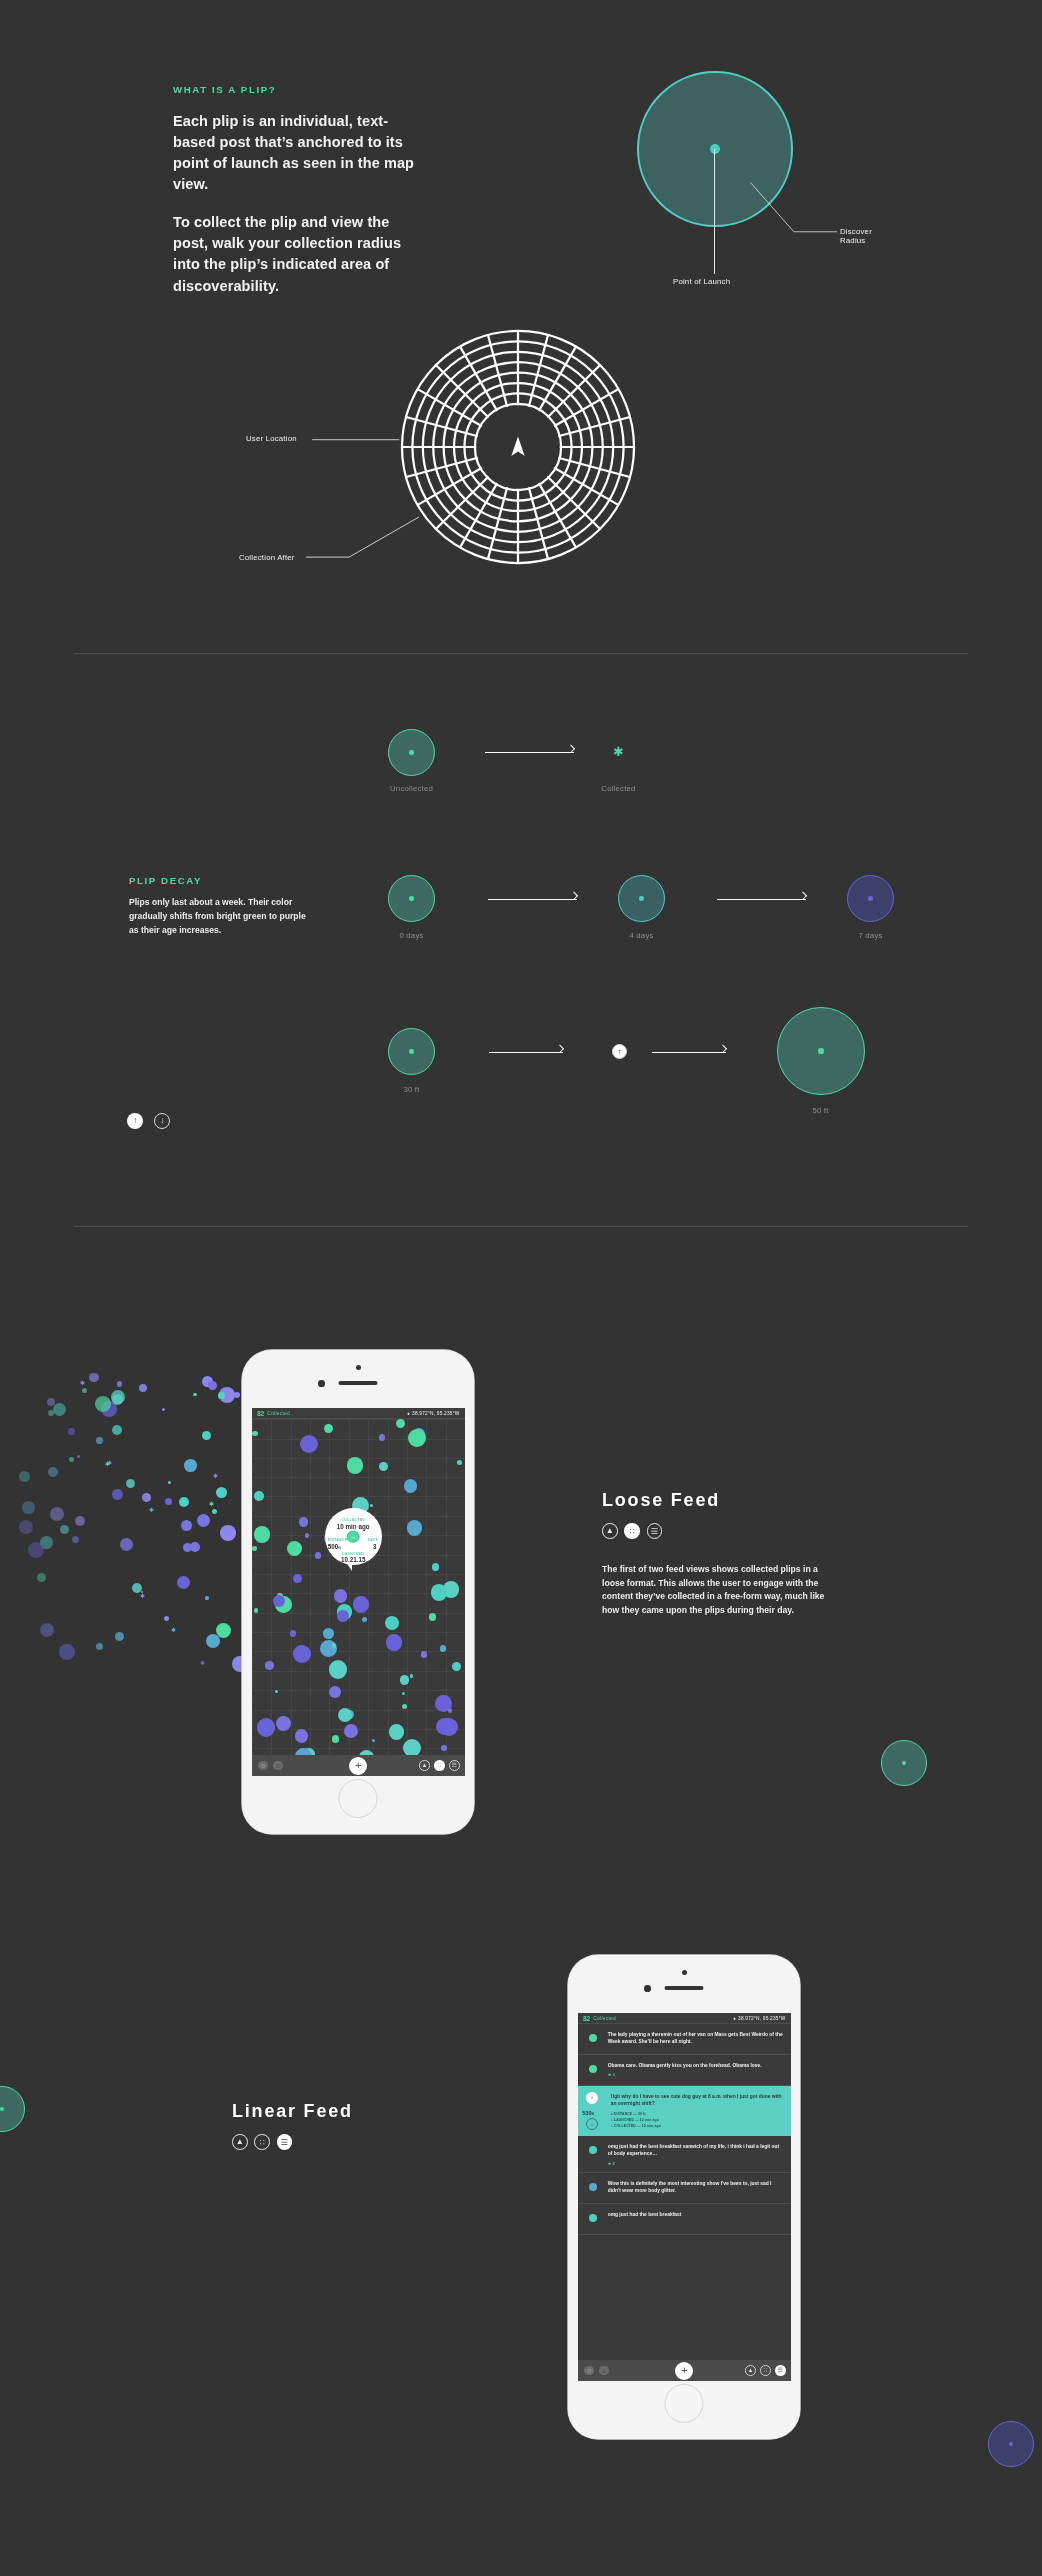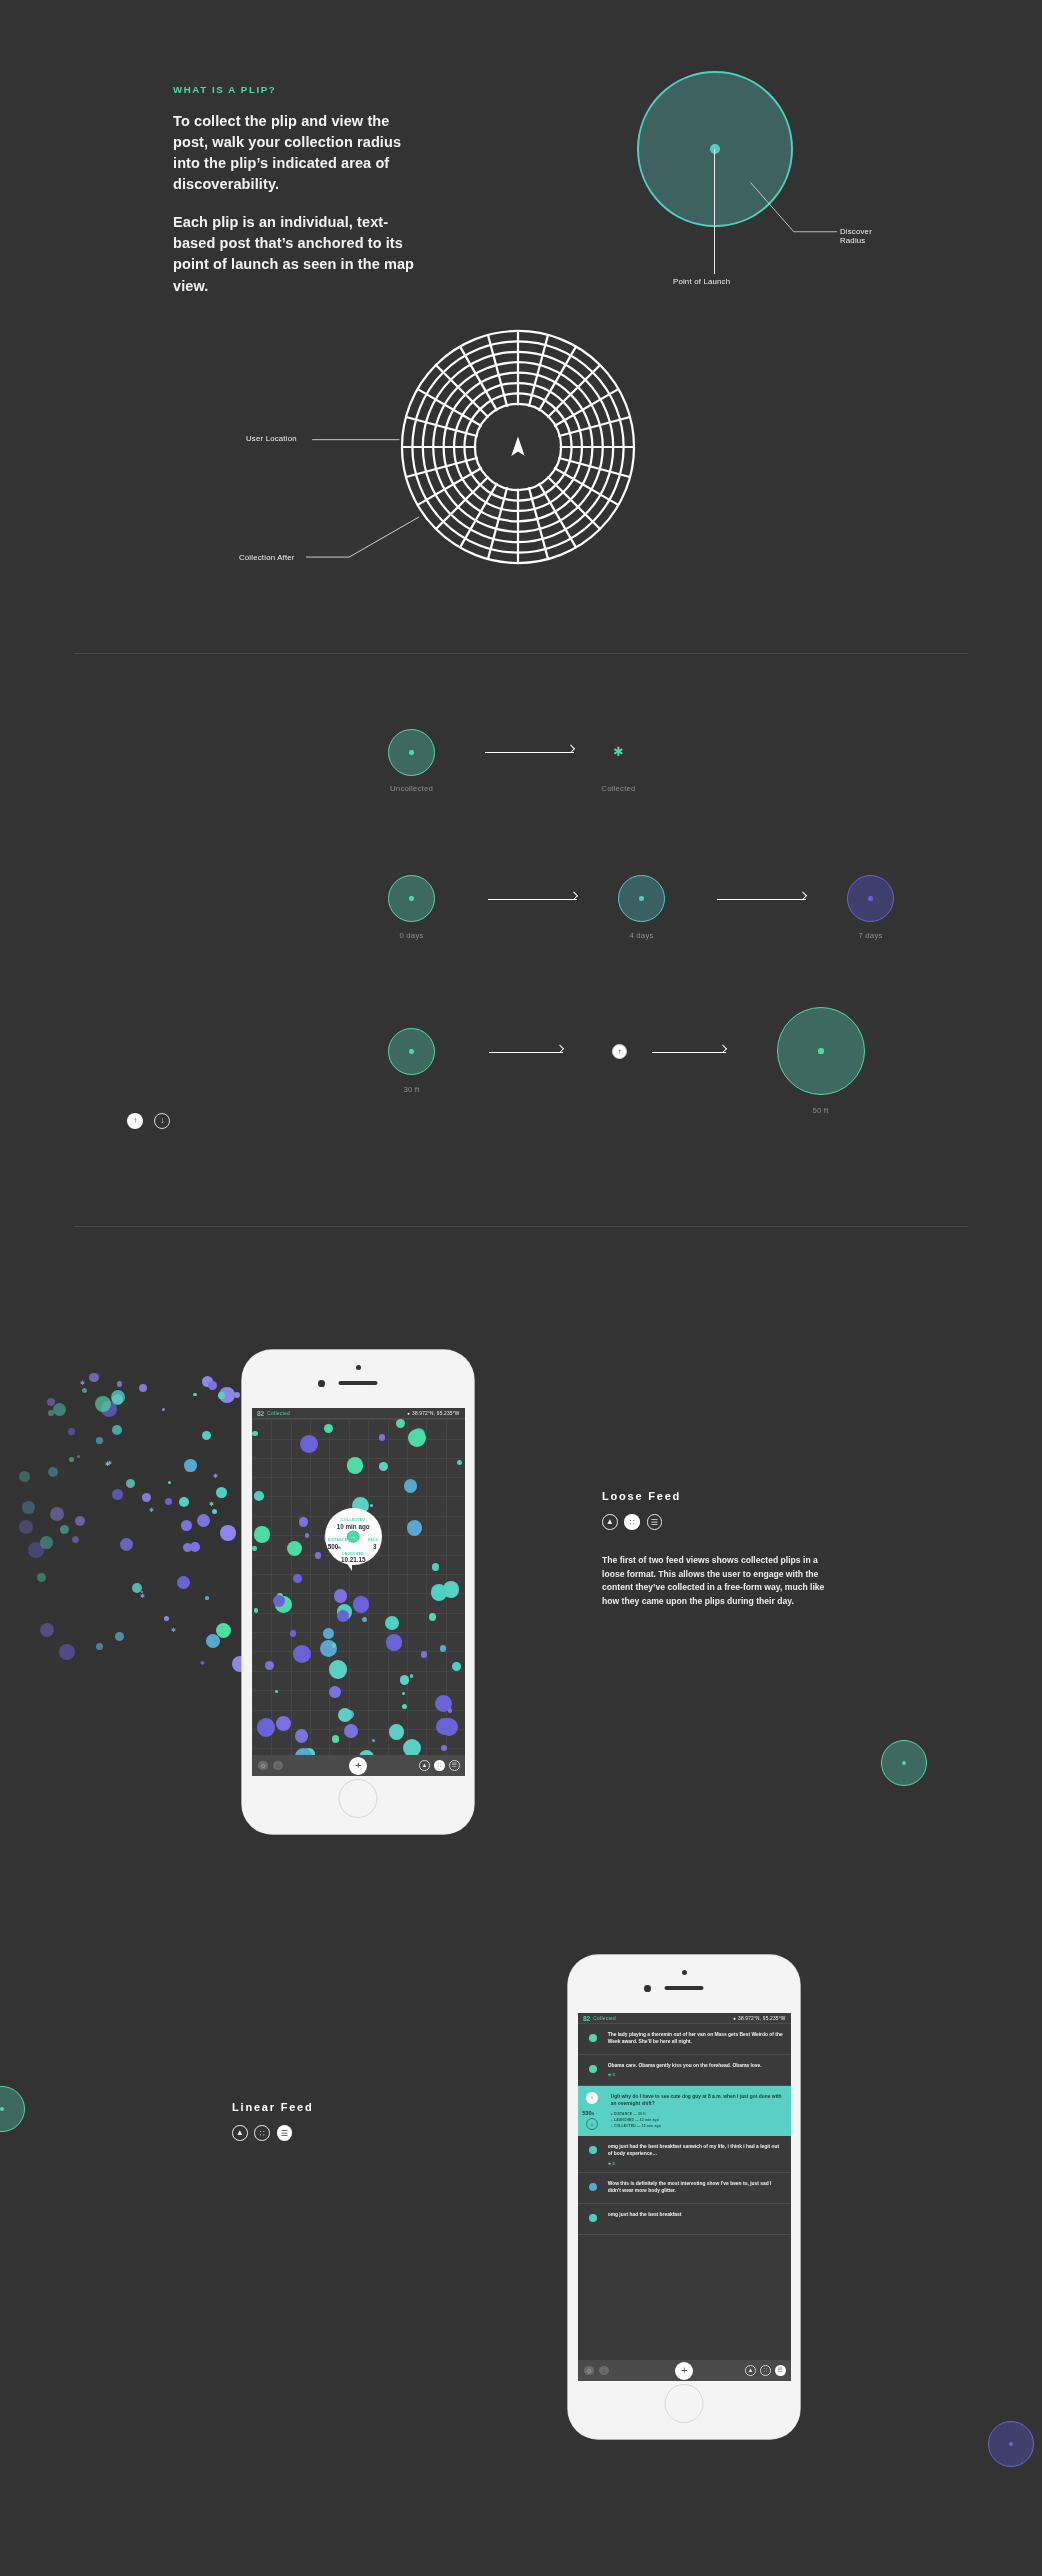--- a/index.html
+++ b/index.html
@@ -33,21 +33,21 @@
     font-weight: bold;
     line-height: 1.62;
   }
   .annot {
     color: #f0f0f0;
     font-size: 7.8px;
     letter-spacing: 0.2px;
   }
   .feed-title {
     color:#ffffff;
-    font-size: 11px;
+    font-size: 18px;
     font-weight: bold;
     letter-spacing: 1.8px;
   }
 
   
   #intro-copy { position:absolute; left:173px; top:84px; width:246px; }
   #intro-copy .eyebrow { margin-bottom: 16.4px; }
   #intro-copy .lede + .lede { margin-top: 17px; }
 
   
@@ -220,22 +220,22 @@
   .blob { position:absolute; border-radius:50%; }
   .spark { position:absolute; color:#f0f0f0; font-size:6px; line-height:1; }
 </style>
 </head>
 <body>
 
 <div class="page">
 
   <div id="intro-copy">
     <div class="eyebrow">WHAT IS A PLIP?</div>
+    <div class="lede">Each plip is an individual, text-based post that’s anchored to its point of launch as seen in the map view.</div>
     <div class="lede">To collect the plip and view the post, walk your collection radius into the plip’s indicated area of discoverability.</div>
-    <div class="lede">Each plip is an individual, text-based post that’s anchored to its point of launch as seen in the map view.</div>
   </div>
 
   <div id="discover-diagram">
     <div class="disc-circle"></div>
     <div class="disc-center"></div>
 
     <div class="leader" style="left:77px; top:78px; width:0.7px; height:125px;"></div>
     <div class="annot" style="position:absolute; left:36px; top:206px;">Point of Launch</div>
 
     <svg style="position:absolute; left:112px; top:110px;" width="112" height="56" viewBox="0 0 150 75">
@@ -298,20 +298,24 @@
   <div class="plip" style="left:388px; top:729px; width:47px; height:47px; background:#3d6961; border:1.1px solid #4ddba4;">
     <div class="dot" style="width:4.5px;height:4.5px;background:#4ddba4;"></div>
   </div>
   <div class="step-label" style="left:373px; top:784px; width:77px;">Uncollected</div>
 
   <div class="arrow" style="left:485px; top:752px; width:89px;"></div>
 
   <div class="star-glyph" style="left:613px; top:746px;">✱</div>
   <div class="step-label" style="left:580px; top:784px; width:77px;">Collected</div>
 
+  <div class="feature-copy" style="left:129px; top:875px;">
+    <div class="eyebrow">PLIP DECAY</div>
+    <div class="body-sm" style="width:179px;">Plips only last about a week. Their color gradually shifts from bright green to purple as their age increases.</div>
+  </div>
 
   <div class="plip" style="left:388px; top:875px; width:47px; height:47px; background:#3d6961; border:1.1px solid #4ddba4;">
     <div class="dot" style="width:4.5px;height:4.5px;background:#4ddba4;"></div>
   </div>
   <div class="step-label" style="left:373px; top:931px; width:77px;">0 days</div>
 
   <div class="arrow" style="left:488px; top:899px; width:89px;"></div>
 
   <div class="plip" style="left:618px; top:875px; width:47px; height:47px; background:#3b6064; border:1.1px solid #4fcfc2;">
     <div class="dot" style="width:4.5px;height:4.5px;background:#4fcfc2;"></div>

